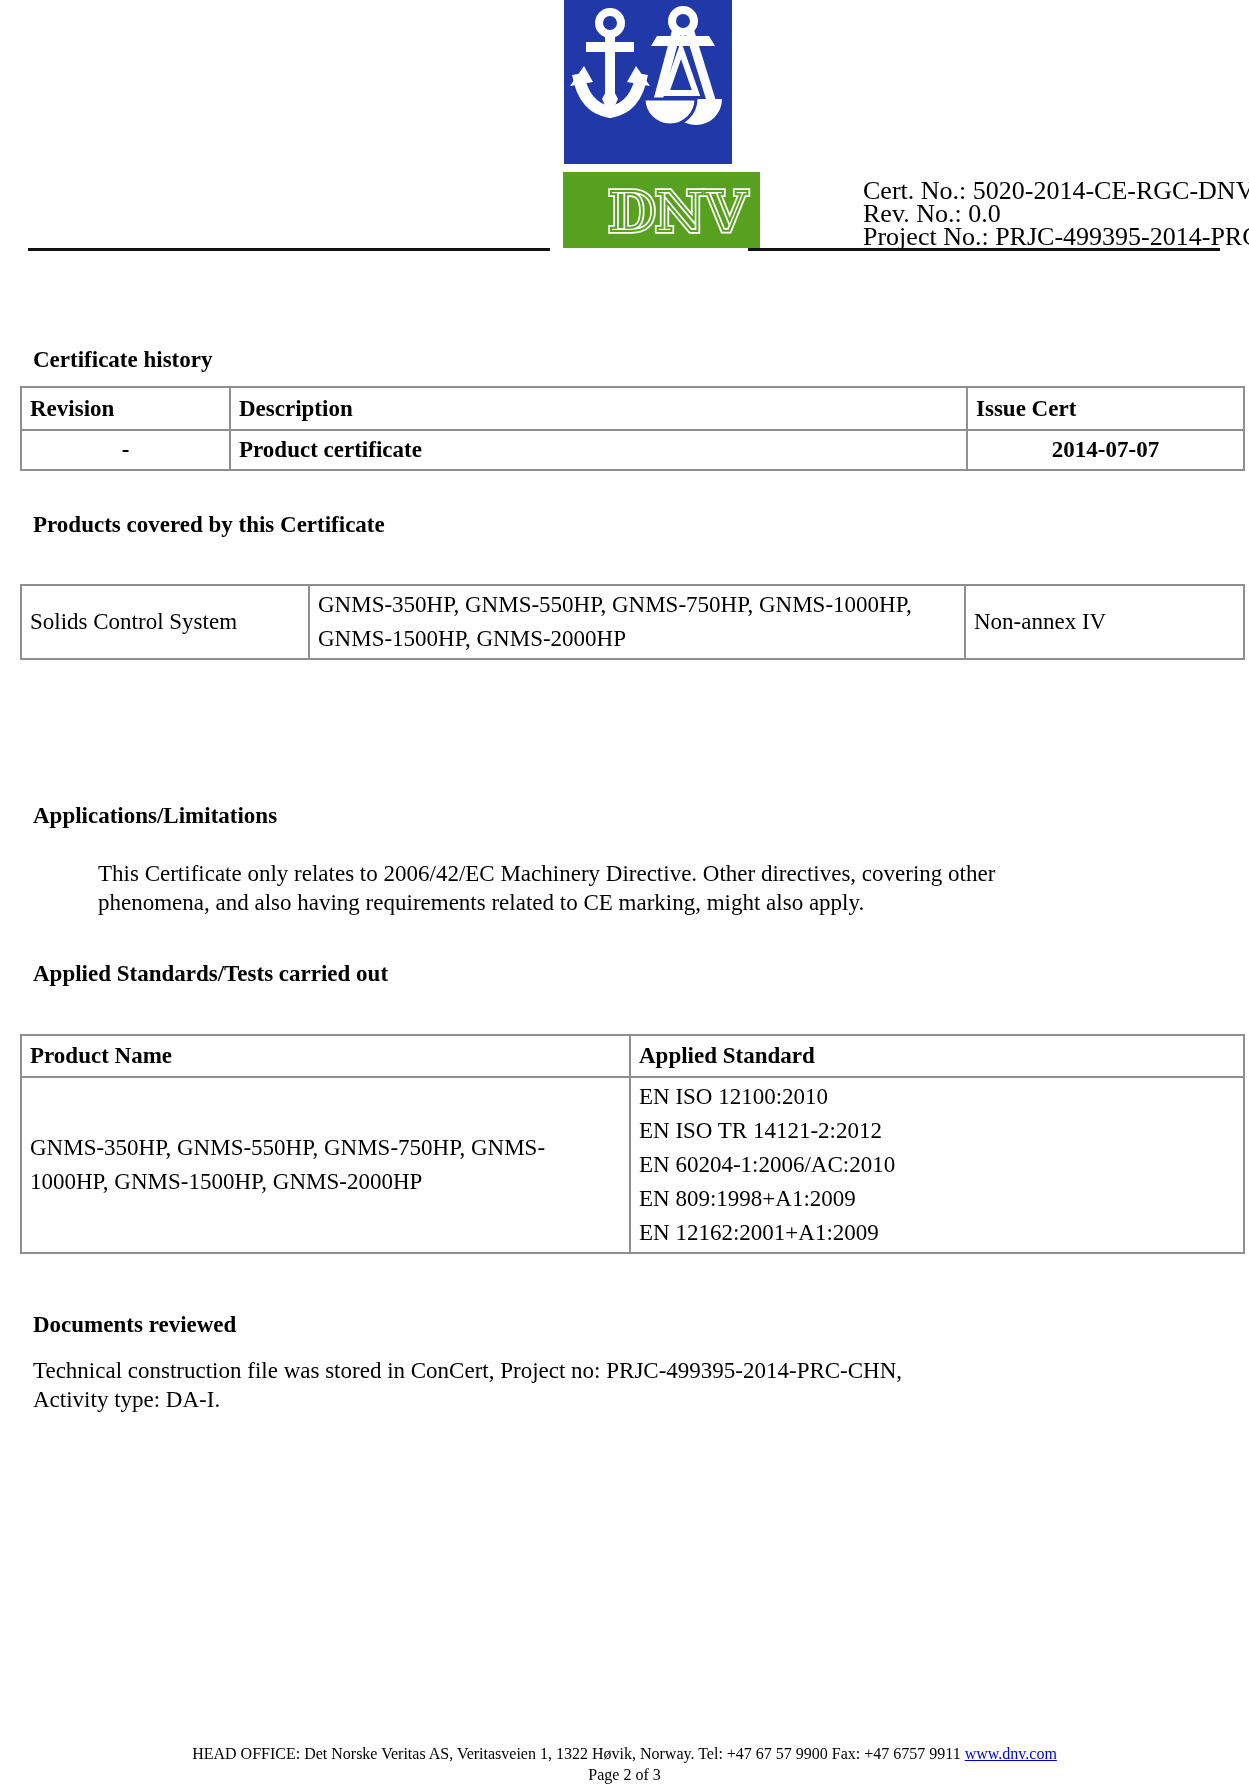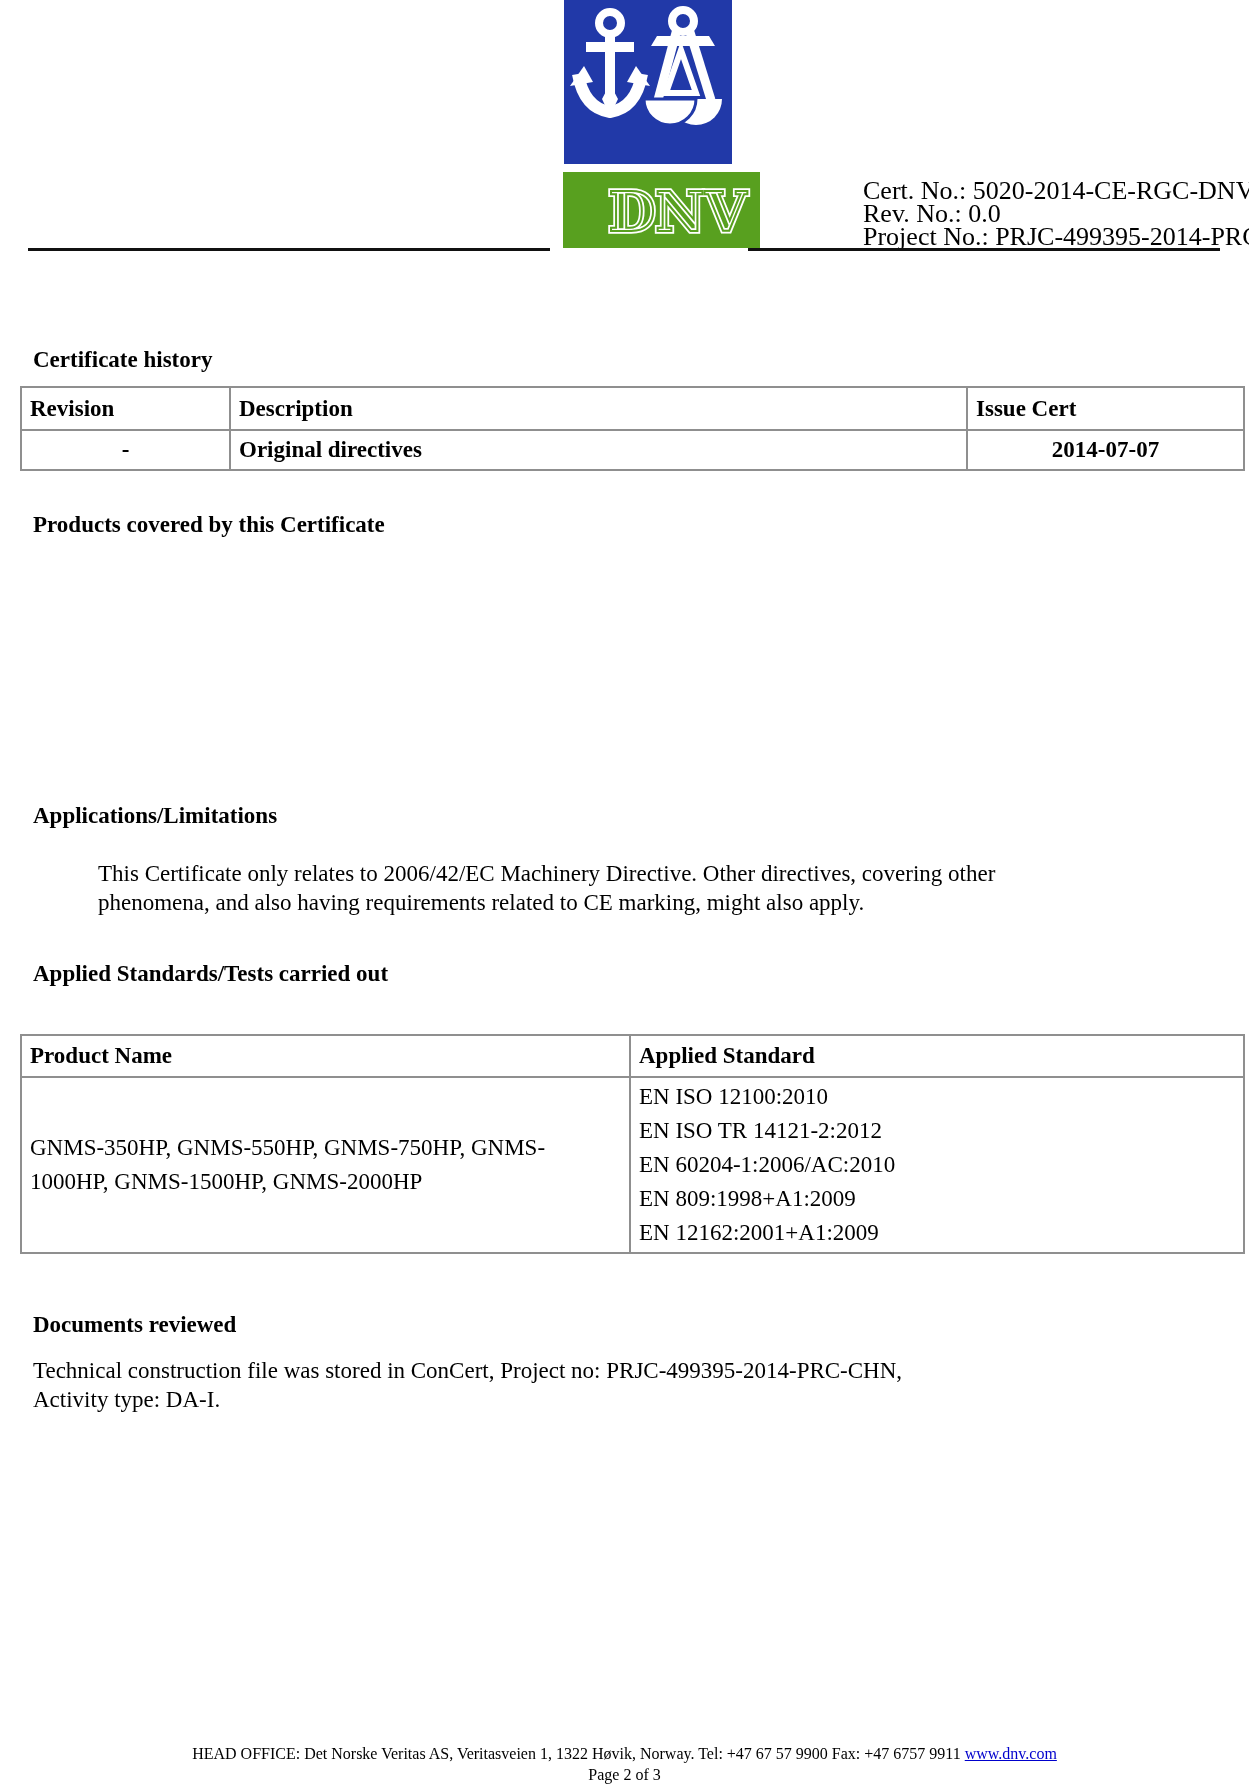--- a/index.html
+++ b/index.html
@@ -95,35 +95,40 @@
         <col style="width:277px">
       </colgroup>
     <tbody>
         <tr style="height:43px">
       <th class="c-center">Revision</th>
       <th>Description</th>
       <th class="c-center">Issue Cert</th>
     </tr>
     <tr style="height:40px">
       <td class="c-center bold">-</td>
-      <td class="bold">Original directives</td>
+      <td class="bold">Product certificate</td>
       <td class="c-center bold">2014-07-07</td>
     </tr>
   </tbody>
     </table>
 
   <div class="abs heading" style="left:33px; top:512px;">Products covered by this Certificate</div>
 
   <table class="doc abs" style="left:20px; top:584px;">
     <colgroup>
         <col style="width:288px">
         <col style="width:656px">
         <col style="width:279px">
       </colgroup>
     <tbody>
+    <tr style="height:73px">
+      <td>Solids Control System</td>
+      <td class="lh-tbl">GNMS-350HP, GNMS-550HP, GNMS-750HP, GNMS-1000HP, GNMS-1500HP, GNMS-2000HP</td>
+      <td>Non-annex IV</td>
+    </tr>
   </tbody>
     </table>
 
   <div class="abs heading" style="left:33px; top:803px;">Applications/Limitations</div>
   <div class="abs para" style="left:98px; top:859px; width:1100px;">This Certificate only relates to 2006/42/EC Machinery Directive. Other directives, covering other
 phenomena, and also having requirements related to CE marking, might also apply.</div>
 
   <div class="abs heading" style="left:33px; top:961px;">Applied Standards/Tests carried out</div>
 
   <table class="doc abs" style="left:20px; top:1034px;">

